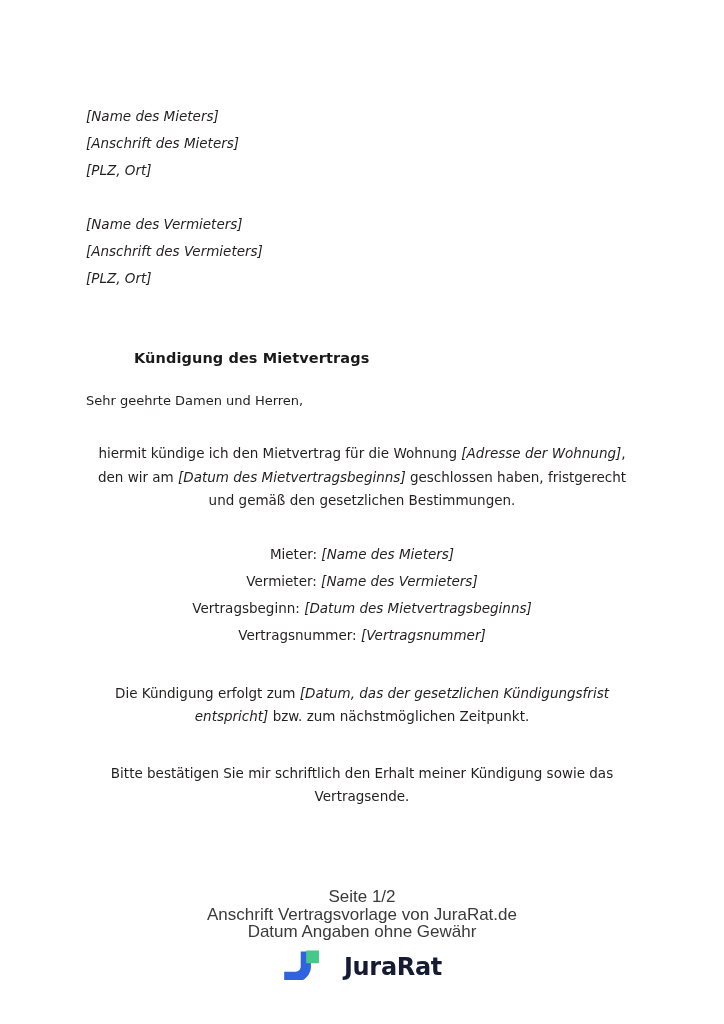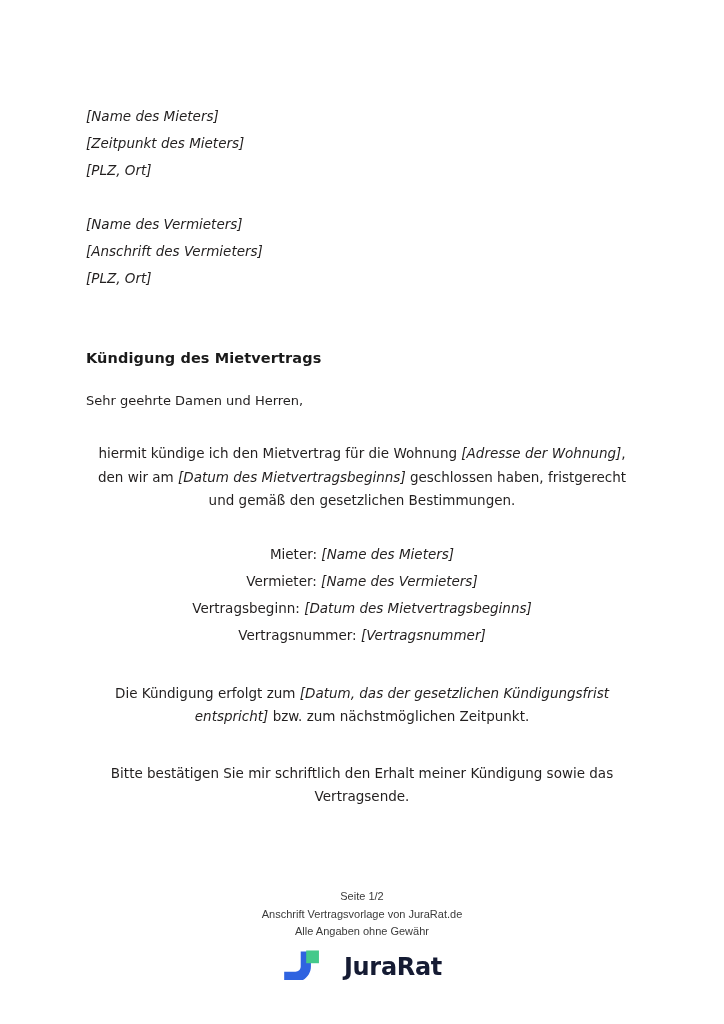--- a/index.html
+++ b/index.html
@@ -46,20 +46,21 @@
   .block-gap-para     { height: 30px; }
   .block-gap-list     { height: 28px; }
   .block-gap-closing  { height: 30px; }
 
   .doc-title {
     font-size: 14.5px;
     font-weight: bold;
     line-height: 20px;
     color: #1a1a1a;
     letter-spacing: 0.1px;
+    margin-left: 48px;
   }
 
   .greeting {
     font-size: 13px;
     line-height: 22px;
     color: #221f1f;
   }
 
   .para {
     font-size: 13.5px;
@@ -86,21 +87,21 @@
   .footer {
     position: absolute;
     left: 0;
     right: 0;
     top: 888px;
     text-align: center;
   }
 
   .footer-line {
     font-family: "Liberation Sans", "DejaVu Sans", sans-serif;
-    font-size: 11px;
+    font-size: 17px;
     line-height: 17.5px;
     color: #3a3a3a;
   }
 
   .logo-wrap {
     margin-top: 9px;
     display: flex;
     align-items: center;
     justify-content: center;
     gap: 24px;
@@ -123,21 +124,21 @@
 </style>
 </head>
 <body>
 
 <div class="page">
 
   <div class="doc-body">
 
     <div class="addr-block">
       <div class="addr-line">[Name des Mieters]</div>
-      <div class="addr-line">[Zeitpunkt des Mieters]</div>
+      <div class="addr-line">[Anschrift des Mieters]</div>
       <div class="addr-line">[PLZ, Ort]</div>
     </div>
 
     <div class="block-gap-sender"></div>
 
     <div class="addr-block">
       <div class="addr-line">[Name des Vermieters]</div>
       <div class="addr-line">[Anschrift des Vermieters]</div>
       <div class="addr-line">[PLZ, Ort]</div>
     </div>
@@ -169,21 +170,21 @@
 
     <div class="block-gap-closing"></div>
 
     <p class="para" style="margin:0;">Bitte bestätigen Sie mir schriftlich den Erhalt meiner Kündigung sowie das Vertragsende.</p>
 
   </div>
 
   <div class="footer">
     <div class="footer-line">Seite 1/2</div>
     <div class="footer-line">Anschrift Vertragsvorlage von JuraRat.de</div>
-    <div class="footer-line">Alle Angaben ohne Gewähr</div>
+    <div class="footer-line">Datum Angaben ohne Gewähr</div>
 
     <div class="logo-wrap">
       <svg class="logo-mark" viewBox="0 0 40 36" aria-hidden="true">
 
         <path d="M30.5 1.5 L30.5 17.5 C30.5 26.5 23.2 33.8 14.2 33.8 L2.2 33.8 L2.2 23.0 L14.2 23.0 C17.2 23.0 19.7 20.5 19.7 17.5 L19.7 1.5 Z" fill="#2f63e0"></path>
 
         <rect x="25.5" y="0.5" width="13.5" height="13.5" fill="#44c98b"></rect>
       </svg>
       <span class="logo-text">JuraRat</span>
     </div>

